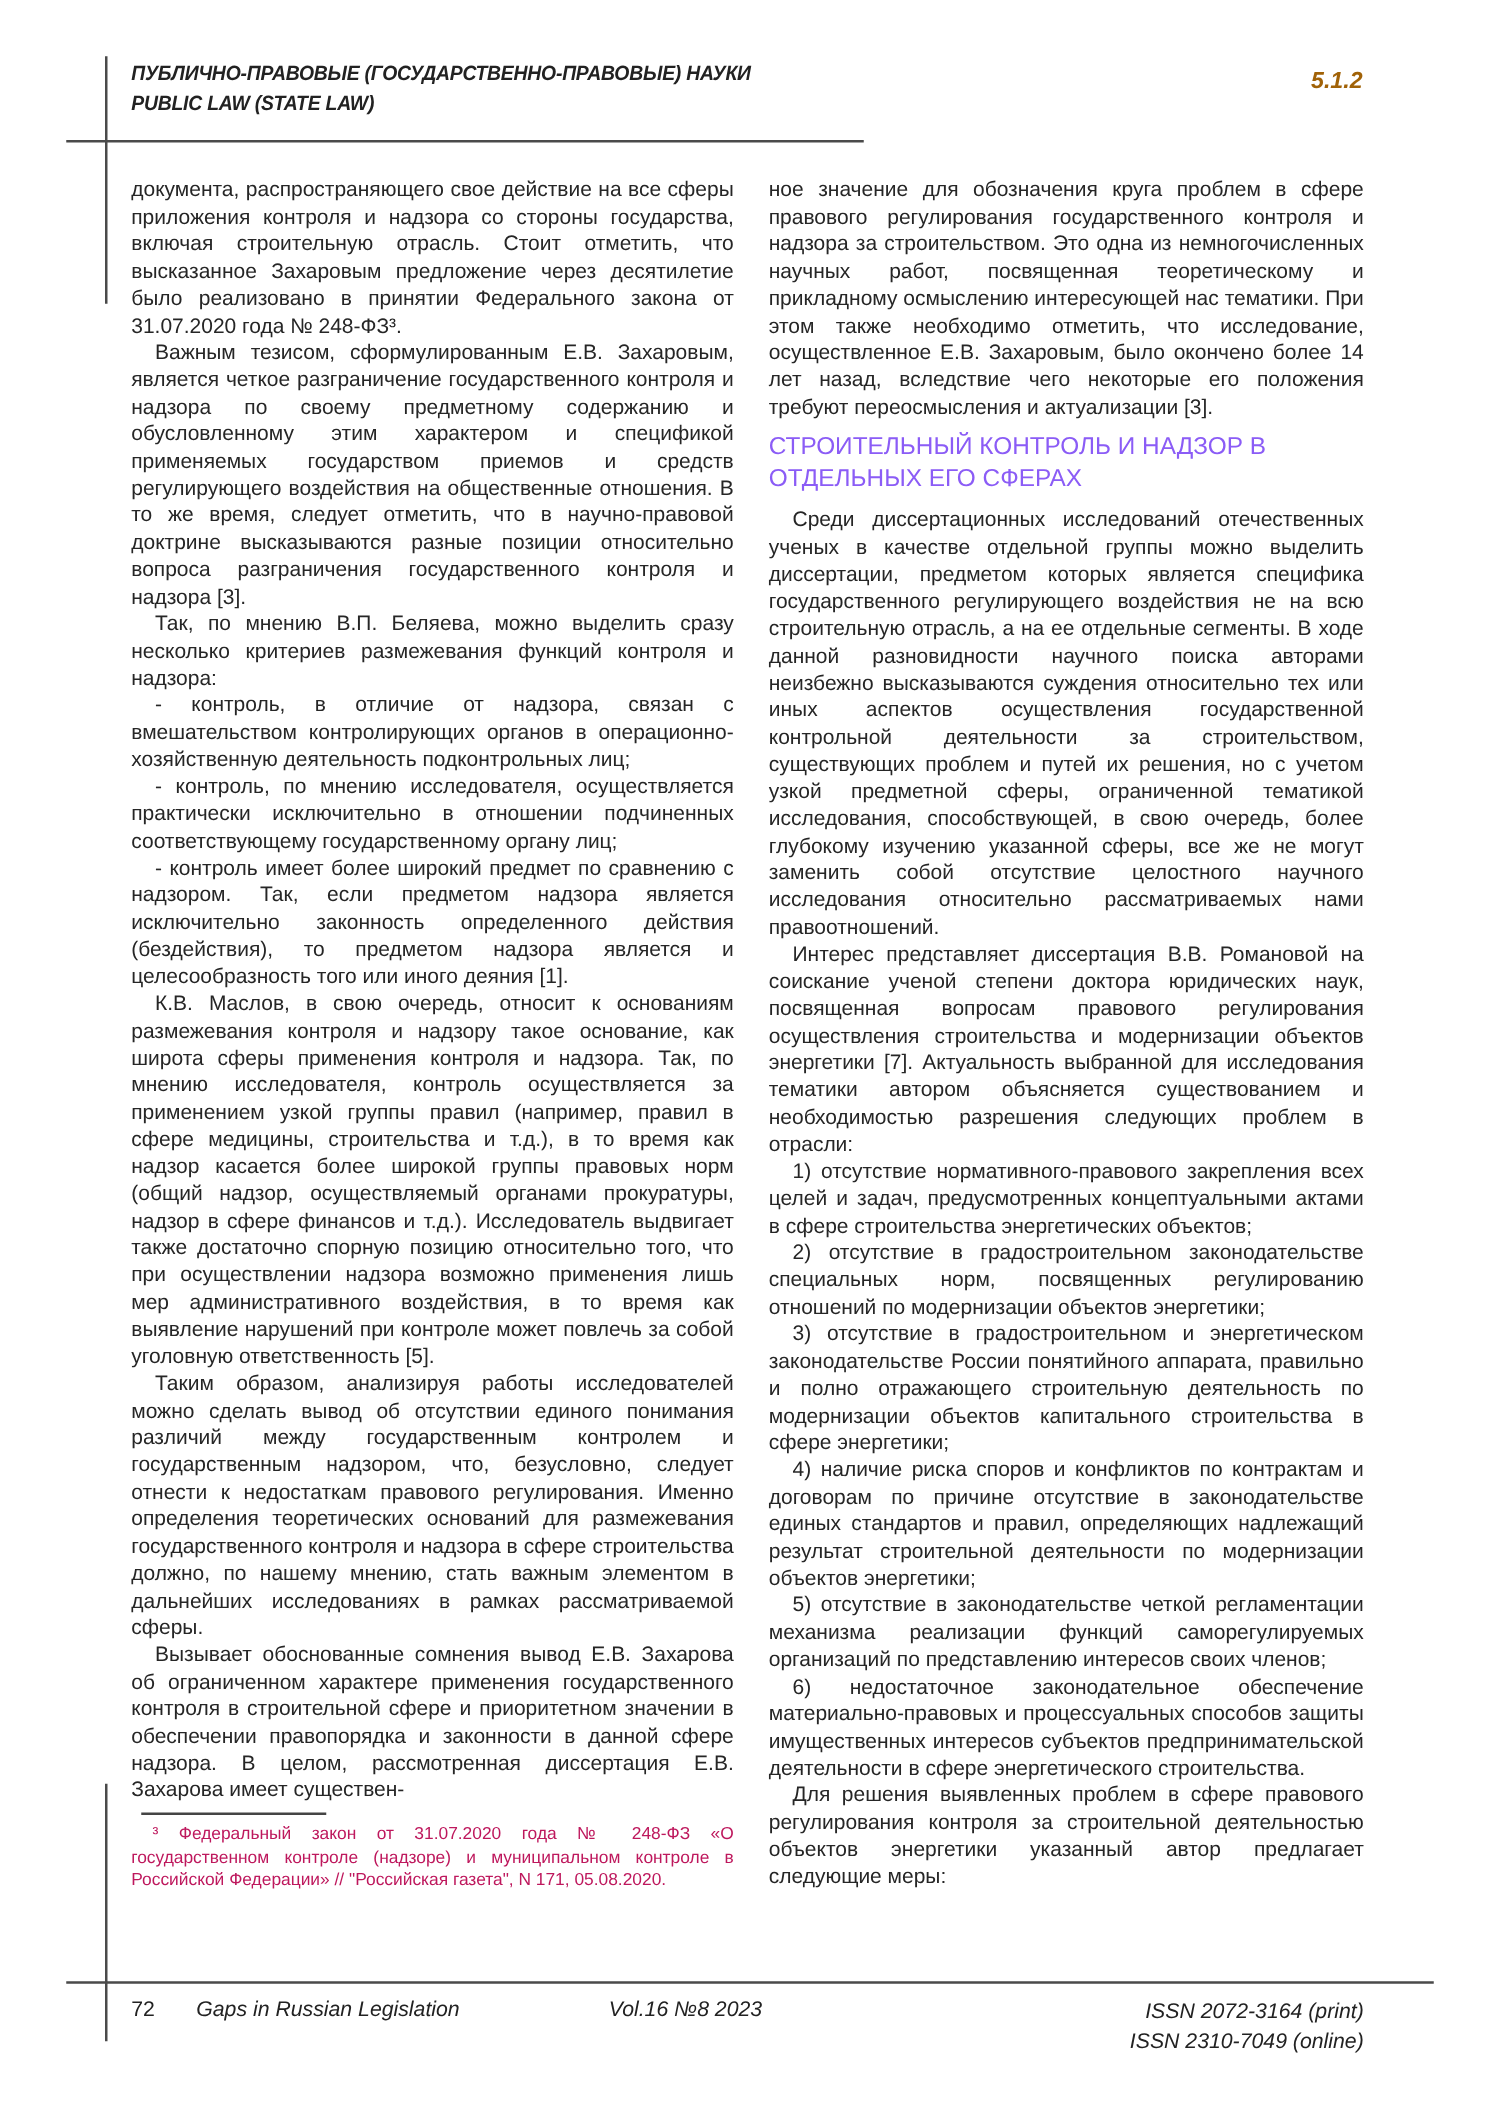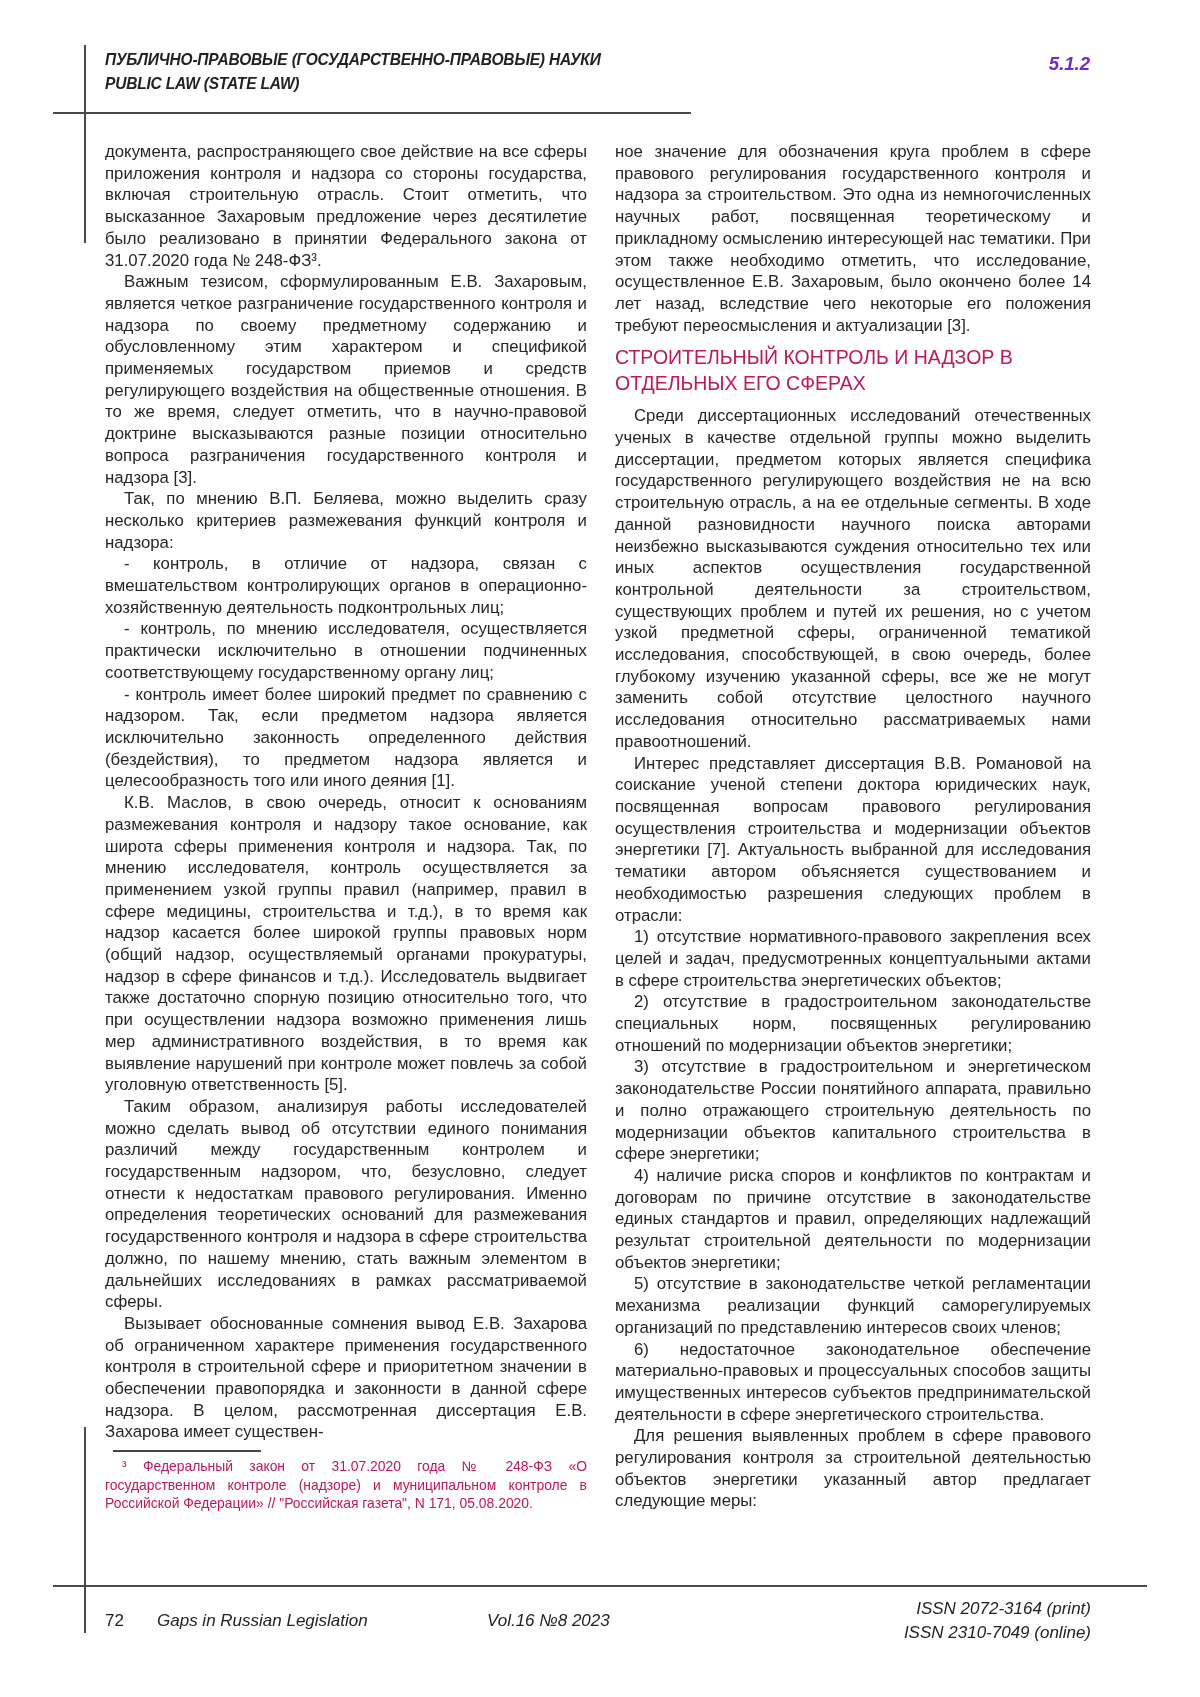--- a/index.html
+++ b/index.html
@@ -20,51 +20,51 @@
   .header-block{
     position:absolute;left:105px;top:47px;width:760px;
     font-weight:bold;font-style:italic;
     font-size:16.5px;line-height:24px;letter-spacing:-0.2px;
     color:#222;
     transform:scaleX(0.94);transform-origin:left top;
   }
   .code{
     position:absolute;left:960px;top:53px;width:130px;
     text-align:right;font-weight:bold;font-style:italic;
-    font-size:18.5px;color:#6d28d9;
+    font-size:18.5px;color:#a16207;
   }
   
   .col{
     position:absolute;top:131px;
     font-size:16.8px;line-height:21.7px;
     text-align:justify;
     color:#262626;
     hyphens:auto;
     margin-top:10px;
   }
   .col-left{left:105px;width:482px;}
   .col-right{left:615px;width:476px;}
   .para{margin:0;text-indent:19px;}
   .para.no-indent{text-indent:0;}
   .section-heading{
     margin:9px 0 9px 0;
     font-size:19.5px;line-height:25.5px;
     font-weight:400;
-    color:#be185d;
+    color:#8b5cf6;
     text-align:left;text-indent:0;
   }
   
   .footnote-sep{width:148px;height:0;border-top:2px solid #444;margin:7px 0 5px 8px;}
   .footnote{
     margin:0;font-size:13.9px;line-height:18.6px;text-align:justify;text-indent:17px;color:#be185d;
   }
   
   .footer{
     position:absolute;left:105px;top:1597px;width:986px;
-    display:flex;align-items:center;
+    display:flex;align-items:flex-start;
     font-size:17px;line-height:22px;color:#222;
   }
   .footer .page-num{width:52px;font-style:normal;}
   .footer .journal{font-style:italic;width:330px;}
   .footer .vol{font-style:italic;width:220px;}
   .footer .issn{font-style:italic;flex:1;text-align:right;line-height:24px;}
 </style>
 </head>
 <body>
 

